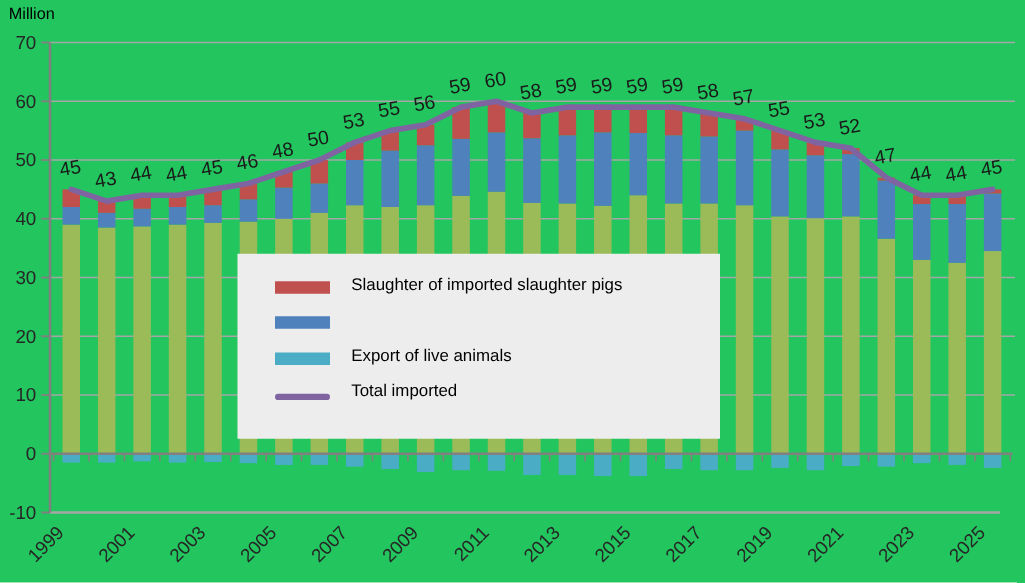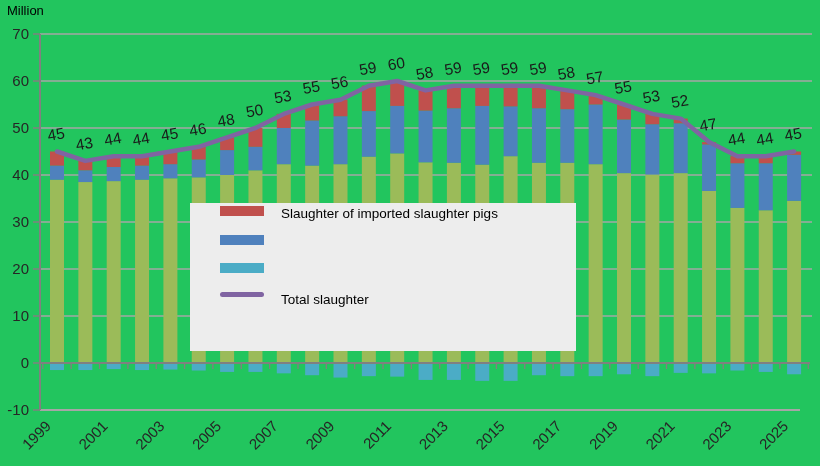--- a/index.html
+++ b/index.html
@@ -4,21 +4,21 @@
 <style>
   html,body{margin:0;padding:0;background:#fff;}
   #stage{position:relative;width:820px;height:466px;background:#22c55e;overflow:hidden;
          font-family:"Liberation Sans",sans-serif;}
   #unit-label{position:absolute;left:7px;top:3px;font-size:13px;color:#000;}
   svg text{font-family:"Liberation Sans",sans-serif;}
   .ax{font-size:15px;fill:#262626;}
   .dl{font-size:15.5px;fill:#1a1a1a;}
   #legend{position:absolute;left:190px;top:203px;width:386px;height:148px;
           background:#ededed;padding-top:3px;box-sizing:border-box;}
-  .lg-row{height:28.6px;display:flex;align-items:flex-start;padding-left:30px;}
+  .lg-row{height:28.6px;display:flex;align-items:flex-end;padding-left:30px;}
   .sw{width:44px;height:10px;margin-right:17px;flex:none;}
   .sw.line{height:5px;border-radius:3px;}
   .lbl{font-size:13.5px;color:#000;white-space:nowrap;}
 </style>
 </head>
 <body>
 
 <div id="stage">
   <div id="unit-label">Million</div>
   <svg id="plot" width="820" height="466" viewBox="0 0 820 466">
@@ -232,19 +232,20 @@
   <div id="legend">
       <div class="lg-row">
         <span class="sw" style="background: rgb(192, 80, 77);"></span>
         <span class="lbl">Slaughter of imported slaughter pigs</span>
       </div>
       <div class="lg-row">
         <span class="sw" style="background: rgb(79, 129, 189);"></span>
       </div>
       <div class="lg-row">
         <span class="sw" style="background: rgb(75, 172, 198);"></span>
+        <span class="lbl">Export of live animals</span>
       </div>
       <div class="lg-row">
         <span class="sw line" style="background: rgb(128, 100, 162);"></span>
-        <span class="lbl">Total slaughter</span>
+        <span class="lbl">Total imported</span>
       </div>
     </div>
 </div>
 
 </body></html>

